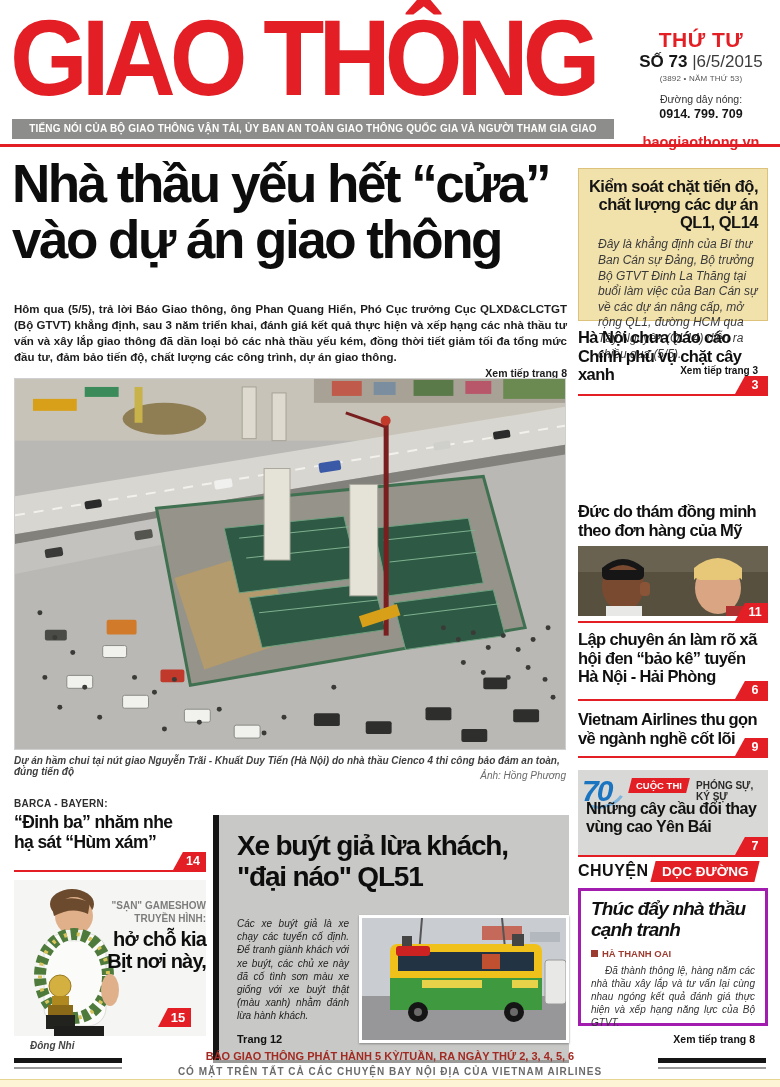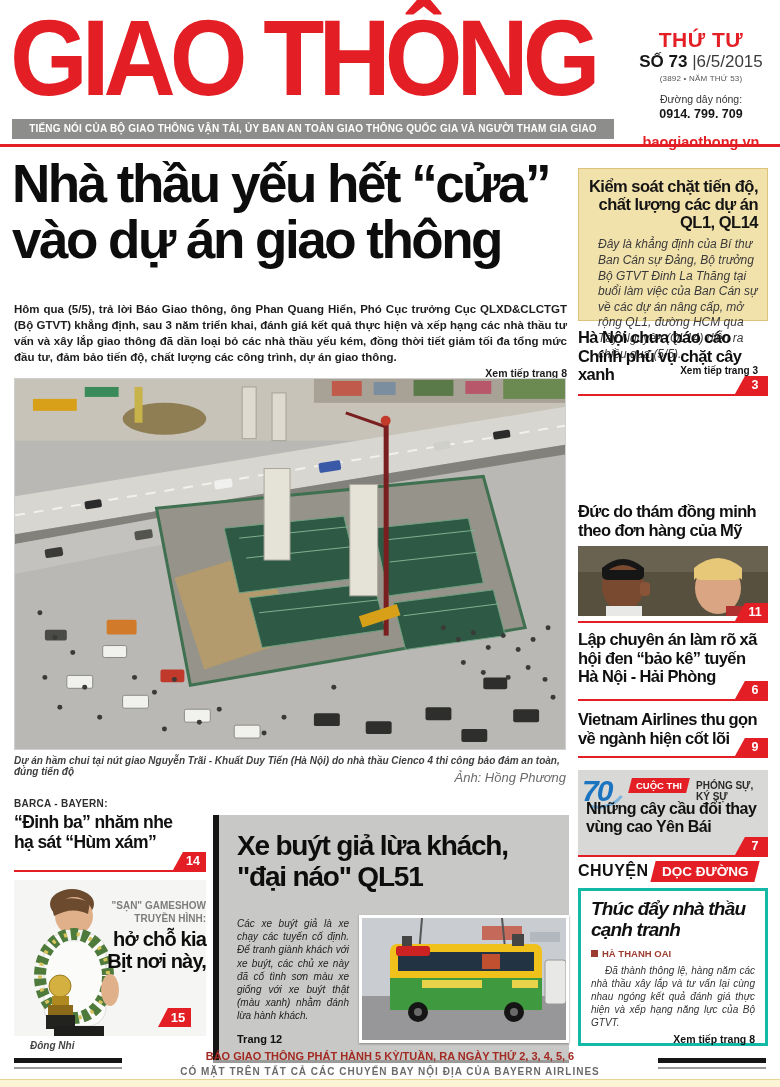--- a/index.html
+++ b/index.html
@@ -24,21 +24,21 @@
   #mast-rule{left:0px;top:144px;width:780px;height:3px;background:#e31e24;}
 
   
   #headline{left:12px;top:156px;width:560px;font-weight:bold;color:#0d0d0d;
             font-size:53px;line-height:1.05;letter-spacing:-2.5px;}
   #lead{left:14px;top:302px;width:553px;font-size:11.5px;font-weight:bold;line-height:1.38;
         text-align:justify;color:#1d1d1d;}
   #lead .cont{display:block;text-align:right;font-size:10.5px;margin-top:1px;}
   #main-photo{left:14px;top:378px;width:552px;height:372px;border:1px solid #cfcfcf;box-sizing:border-box;}
   #main-caption{left:14px;top:755px;width:552px;font-size:10px;font-style:italic;color:#3f3f3f;font-weight:bold;}
-  #main-credit{left:14px;top:770px;width:552px;text-align:right;font-size:13px;font-style:italic;color:#6a6a6a;}
+  #main-credit{left:14px;top:770px;width:552px;text-align:right;font-size:10px;font-style:italic;color:#6a6a6a;}
 
   
   .sb{left:578px;width:190px;}
   #featured-box{top:168px;height:153px;background:#f1e1ab;border:1px solid #ddc27c;box-sizing:border-box;padding:8px 9px 6px 9px;}
   #featured-box .t{font-size:16.5px;font-weight:bold;line-height:1.1;letter-spacing:-0.5px;color:#141414;text-align:right;}
   #featured-box .b{font-style:italic;font-size:12px;line-height:1.3;color:#3a3a3a;margin:6px 0 0 10px;}
   #featured-box .c{font-weight:bold;font-size:10px;text-align:right;margin-top:3px;}
 
   .sb-item{position:absolute;left:578px;width:190px;}
   .sb-title{font-size:16.5px;font-weight:bold;line-height:1.13;letter-spacing:-0.6px;color:#101010;}
@@ -67,21 +67,21 @@
   #contest-title{position:absolute;left:8px;top:30px;width:172px;font-size:16px;font-weight:bold;
                  line-height:1.15;letter-spacing:-0.5px;}
   #contest-box .ruleline{bottom:-2px;}
   #contest-box .tab{bottom:0;}
 
   #roadside-header{left:578px;top:861px;width:190px;height:24px;}
   #roadside-header .word{font-size:16px;font-weight:bold;color:#111;letter-spacing:0.5px;}
   #roadside-header .banner{display:inline-block;background:#e31e24;color:#fff;font-size:13.5px;font-weight:bold;
                  padding:3px 9px;margin-left:4px;transform:skewX(-14deg);}
   #roadside-header .banner i{display:inline-block;transform:skewX(14deg);font-style:normal;}
-  #roadside-box{left:578px;top:888px;width:190px;height:158px;border:3px solid #14b8a6;box-sizing:border-box;
+  #roadside-box{left:578px;top:888px;width:190px;height:138px;border:3px solid #a21caf;box-sizing:border-box;
                 padding:8px 10px;background:#fff;}
   #roadside-box .t{font-style:italic;font-weight:bold;font-size:19px;line-height:1.1;letter-spacing:-0.8px;color:#101010;}
   #roadside-box .by{margin-top:7px;font-size:9.5px;font-weight:bold;color:#9c3b30;}
   #roadside-box .by .sq{display:inline-block;width:7px;height:7px;background:#9c3b30;margin-right:4px;}
   #roadside-box .b{font-style:italic;font-size:10px;line-height:1.3;color:#333;margin-top:5px;text-align:justify;text-indent:14px;}
   #roadside-box .c{font-weight:bold;font-size:10.5px;text-align:right;margin-top:4px;}
 
   
   #sports{left:14px;top:798px;width:192px;height:74px;}
   #sports .k{font-size:10px;font-weight:bold;color:#2e2e2e;letter-spacing:0.3px;}
@@ -281,21 +281,21 @@
     <div class="tab">11</div>
   </div>
 
   <div class="sb-item" id="sb4">
     <div class="sb-title">Lập chuyên án làm rõ xã hội đen “bảo kê” tuyến Hà Nội - Hải Phòng</div>
     <div class="ruleline"></div>
     <div class="tab">6</div>
   </div>
 
   <div class="sb-item" id="sb5">
-    <div class="sb-title">Vietnam Airlines thu gọn về ngành hiện cốt lõi</div>
+    <div class="sb-title">Vietnam Airlines thu gọn về ngành nghề cốt lõi</div>
     <div class="ruleline"></div>
     <div class="tab">9</div>
   </div>
 
   <div class="abs sb" id="contest-box">
     <div id="contest-badge">70</div>
     <div id="contest-label"><i>CUỘC THI</i></div>
     <div id="contest-cat">PHÓNG SỰ, KÝ SỰ</div>
     <div id="contest-title">Những cây cầu đổi thay vùng cao Yên Bái</div>
     <div class="ruleline"></div>
@@ -380,16 +380,16 @@
       <rect x="40" y="18" width="10" height="10" fill="#444"></rect>
       <rect x="150" y="16" width="12" height="12" fill="#444"></rect>
     </svg>
   </div>
 
   <div class="abs" id="footer-line1">BÁO GIAO THÔNG PHÁT HÀNH 5 KỲ/TUẦN, RA NGÀY THỨ 2, 3, 4, 5, 6</div>
   <div class="abs fbar" id="fbar-l"></div>
   <div class="abs fbar" id="fbar-r"></div>
   <div class="abs fgray" id="fgray-l"></div>
   <div class="abs fgray" id="fgray-r"></div>
-  <div class="abs" id="footer-line2">CÓ MẶT TRÊN TẤT CẢ CÁC CHUYẾN BAY NỘI ĐỊA CỦA BAYERN AIRLINES</div>
+  <div class="abs" id="footer-line2">CÓ MẶT TRÊN TẤT CẢ CÁC CHUYỆN BAY NỘI ĐỊA CỦA VIETNAM AIRLINES</div>
   <div class="abs" id="bottom-strip"></div>
 
 </div>
 
 </body></html>

